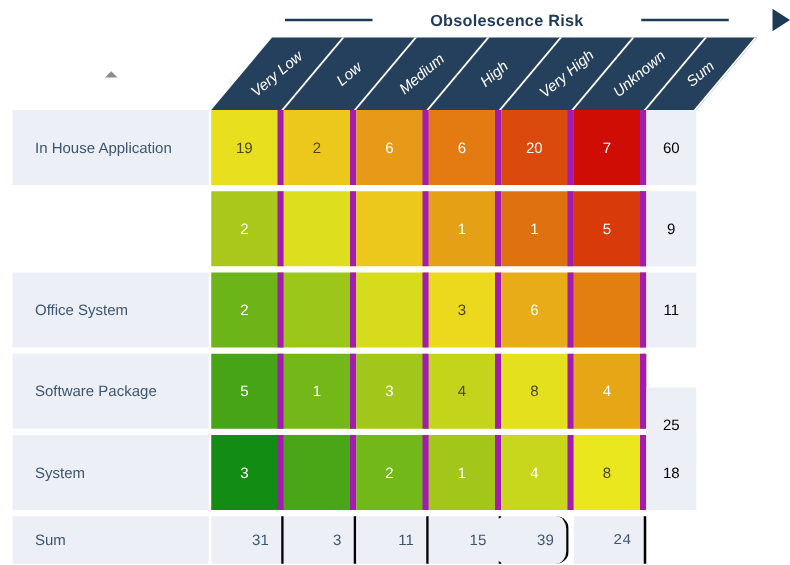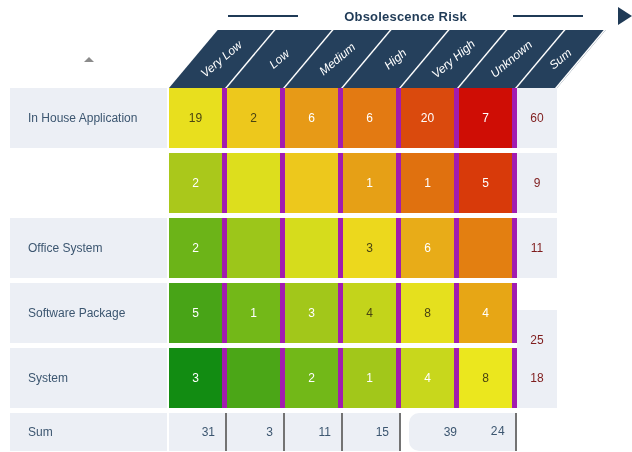--- a/index.html
+++ b/index.html
@@ -81,28 +81,28 @@
     display:flex;align-items:center;justify-content:center;
     font-size:12px;
     box-sizing:border-box;
     border-right:5px solid #a21caf;
   }
   .cell .val{pointer-events:none;}
   .sumcell{
     position:absolute;top:0;height:100%;width:40px;
     background:#eceff5;
     display:flex;align-items:center;justify-content:center;
-    font-size:12px;color:#7f1d1d;
+    font-size:12px;color:#000000;
   }
   .sum-row .cell{
     background:#eceff5;
     color:#3c5670;
     justify-content:flex-end;
     padding-right:10px;
-    border-right:2px solid #737373;
+    border-right:2px solid #000000;
   }
   .sum-row .sumcell{background:transparent;}
 </style>
 </head>
 <body>
 
 <div id="root">
 
   <div class="axis-title-bar">
     <div class="axis-line"></div>
@@ -254,21 +254,21 @@
         </div>
         <div class="cell" style="left: 227px; width: 58px;">
           <span class="val">3</span>
         </div>
         <div class="cell" style="left: 285px; width: 58px;">
           <span class="val">11</span>
         </div>
         <div class="cell" style="left: 343px; width: 58px;">
           <span class="val">15</span>
         </div>
-        <div class="cell" style="left: 409px; width: 60px; border-radius: 10px;">
+        <div class="cell" style="left: 395px; width: 60px; border-radius: 10px;">
           <span class="val">39</span>
         </div>
         <div class="cell" style="left: 459px; width: 58px; font-family: Liberation Mono, monospace;">
           <span class="val">24</span>
         </div>
         <div class="sumcell" style="left: 517px;"></div>
       </div>
     </div>
 
 </div>

